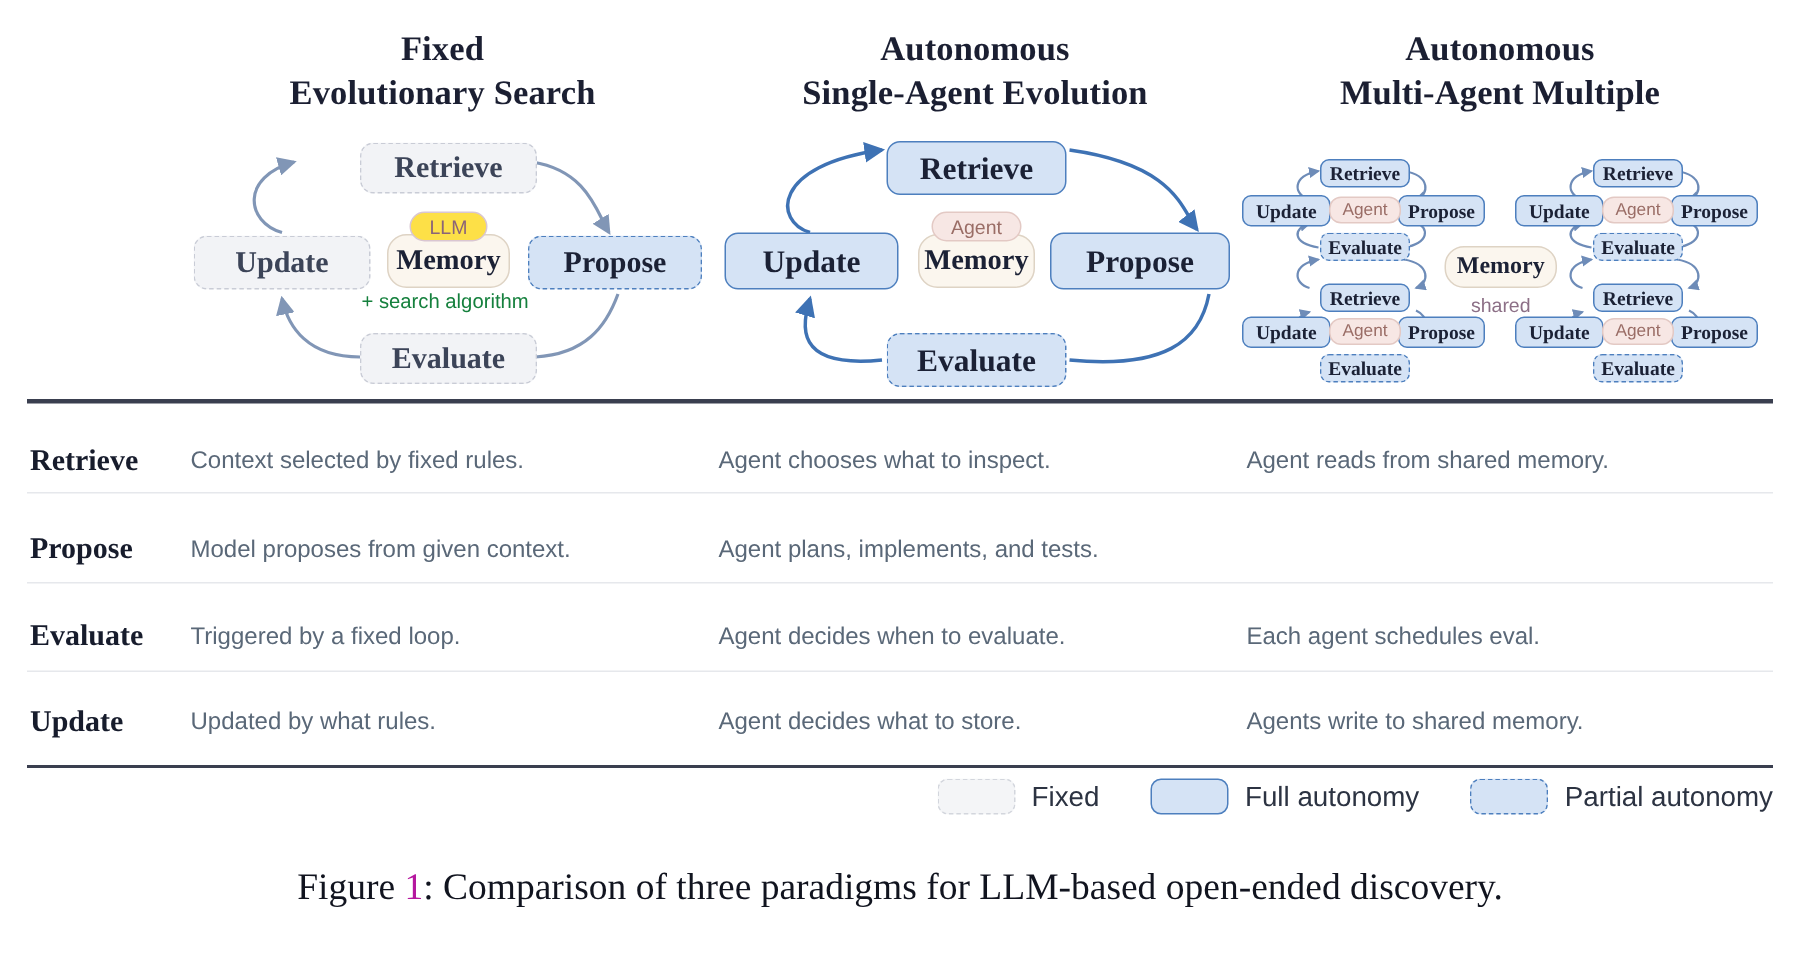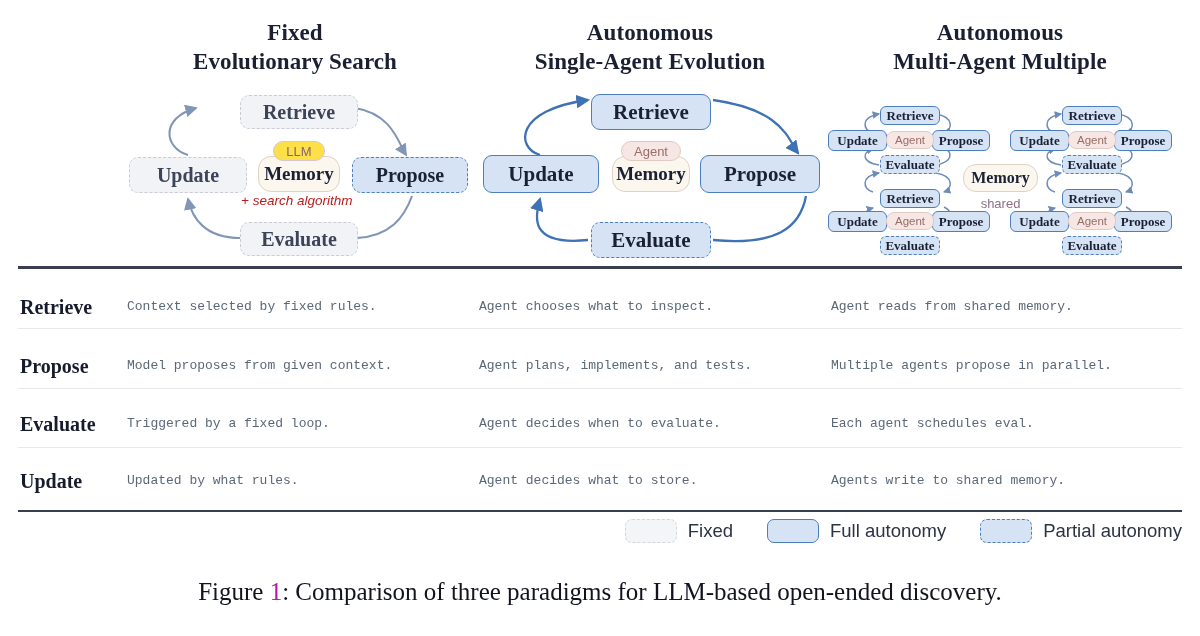--- a/index.html
+++ b/index.html
@@ -40,21 +40,21 @@
   }
   .badge{
     position:absolute;box-sizing:border-box;
     display:flex;align-items:center;justify-content:center;
     background:#fde047;border:1.5px solid #d9c6d2;border-radius:11px;
     font-family:"Liberation Sans", sans-serif;font-weight:400;
     color:#8b6478;white-space:nowrap;
   }
   .badge.agent{background:#f7e7e4;border-color:#e3c9c4;color:#9a6d66;}
   .sub-note{
-    position:absolute;font-style:italic;color:#b91c1c;
+    position:absolute;color:#15803d;
     font-family:"Liberation Sans", sans-serif;white-space:nowrap;
   }
   .shared-note{
     position:absolute;color:#8c6f86;
     font-family:"Liberation Sans", sans-serif;white-space:nowrap;
     text-align:center;
   }
 
   svg.wires{position:absolute;left:0;top:0;overflow:visible;pointer-events:none;}
 
@@ -64,21 +64,21 @@
   .rule-bot{top:510px;height:2.2px;}
 
   
   .row-label{
     position:absolute;
     font-family:"Liberation Serif", serif;font-weight:700;font-size:20px;
     color:#171c2c;white-space:nowrap;
   }
   .cell{
     position:absolute;
-    font-family:Liberation Mono, monospace;font-size:13px;
+    font-family:Liberation Sans, sans-serif;font-size:16px;
     color:#5a6878;white-space:nowrap;
   }
   .row-sep{position:absolute;left:18px;width:1164px;height:1px;background:#e6e8ec;}
 
   
   .legend{position:absolute;left:0;top:519px;width:1182px;
           display:flex;justify-content:flex-end;align-items:center;gap:0;}
   .lg-item{display:flex;align-items:center;margin-left:34px;}
   .sw{width:52px;height:24px;border-radius:7px;box-sizing:border-box;margin-right:11px;}
   .sw-fixed{background:#f4f5f7;border:1.6px dashed #d3d6dd;}
@@ -215,21 +215,20 @@
 
   <div class="row-label" style="left:20px;top:296px;">Retrieve</div>
   <div class="cell" style="left:127px;top:299px;">Context selected by fixed rules.</div>
   <div class="cell" style="left:479px;top:299px;">Agent chooses what to inspect.</div>
   <div class="cell" style="left:831px;top:299px;">Agent reads from shared memory.</div>
   <div class="row-sep" style="top:328px;"></div>
 
   <div class="row-label" style="left:20px;top:355px;">Propose</div>
   <div class="cell" style="left:127px;top:358px;">Model proposes from given context.</div>
   <div class="cell" style="left:479px;top:358px;">Agent plans, implements, and tests.</div>
-  <div class="cell" style="left:831px;top:358px;">Multiple agents propose in parallel.</div>
   <div class="row-sep" style="top:388px;"></div>
 
   <div class="row-label" style="left:20px;top:413px;">Evaluate</div>
   <div class="cell" style="left:127px;top:416px;">Triggered by a fixed loop.</div>
   <div class="cell" style="left:479px;top:416px;">Agent decides when to evaluate.</div>
   <div class="cell" style="left:831px;top:416px;">Each agent schedules eval.</div>
   <div class="row-sep" style="top:447px;"></div>
 
   <div class="row-label" style="left:20px;top:470px;">Update</div>
   <div class="cell" style="left:127px;top:473px;">Updated by what rules.</div>

